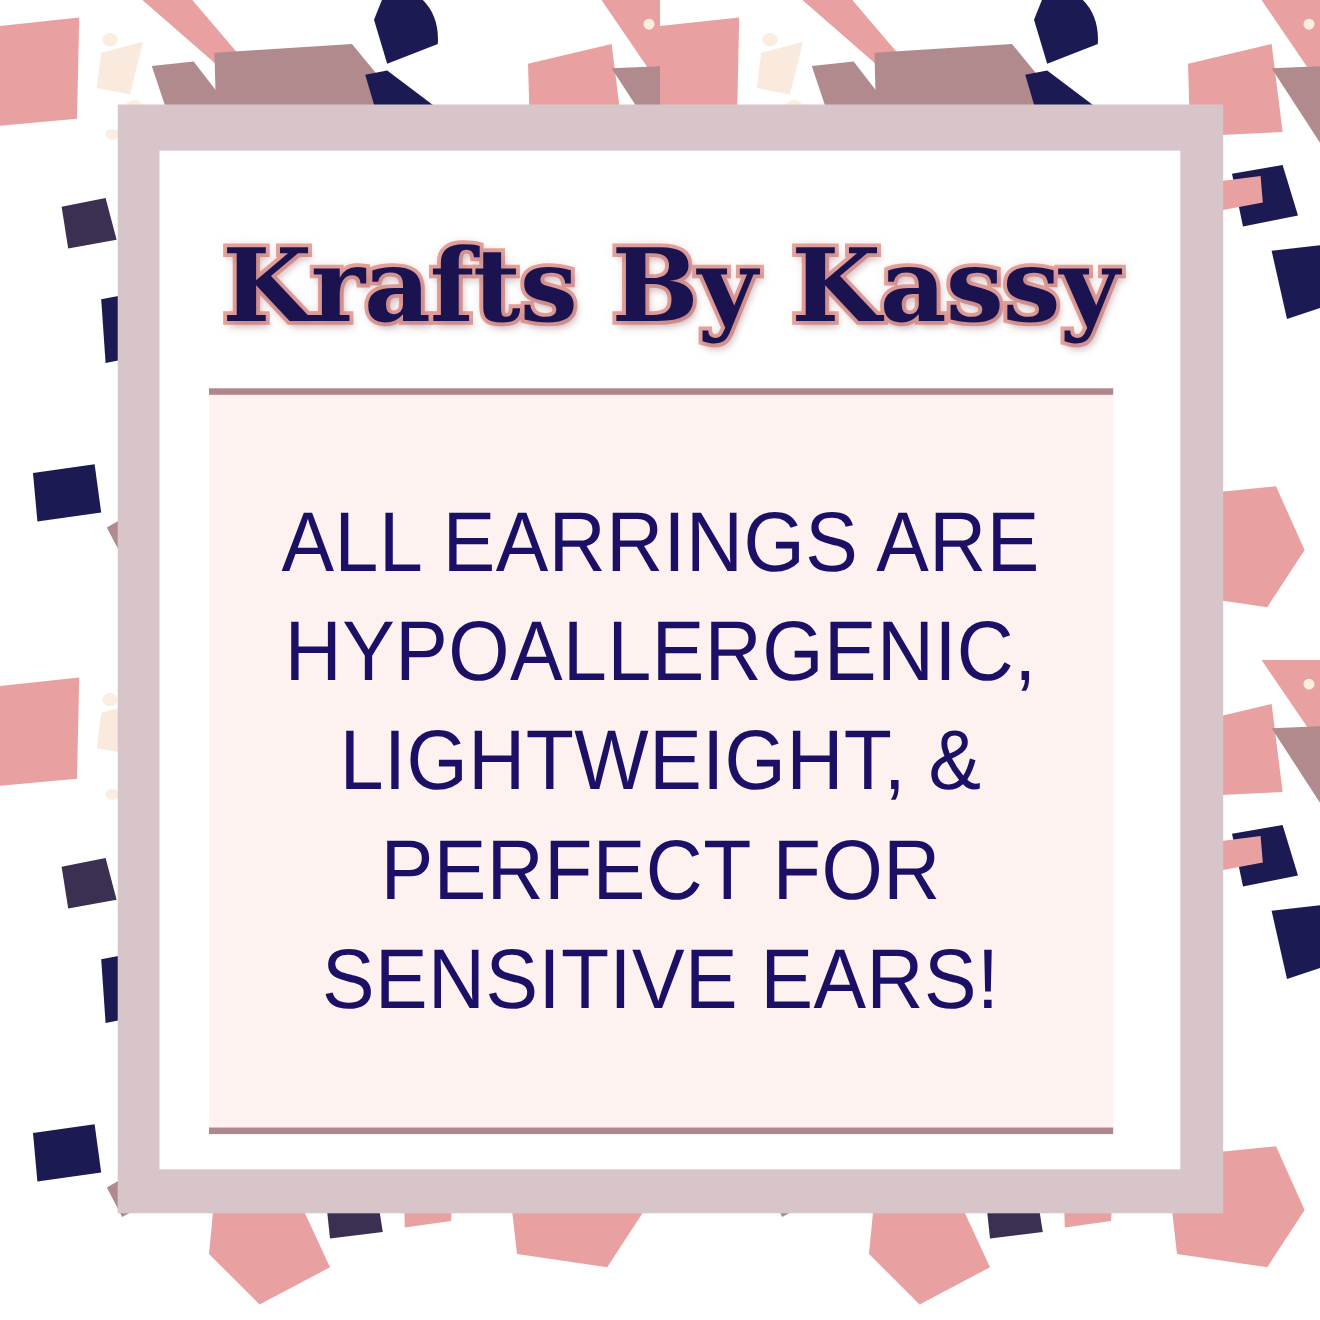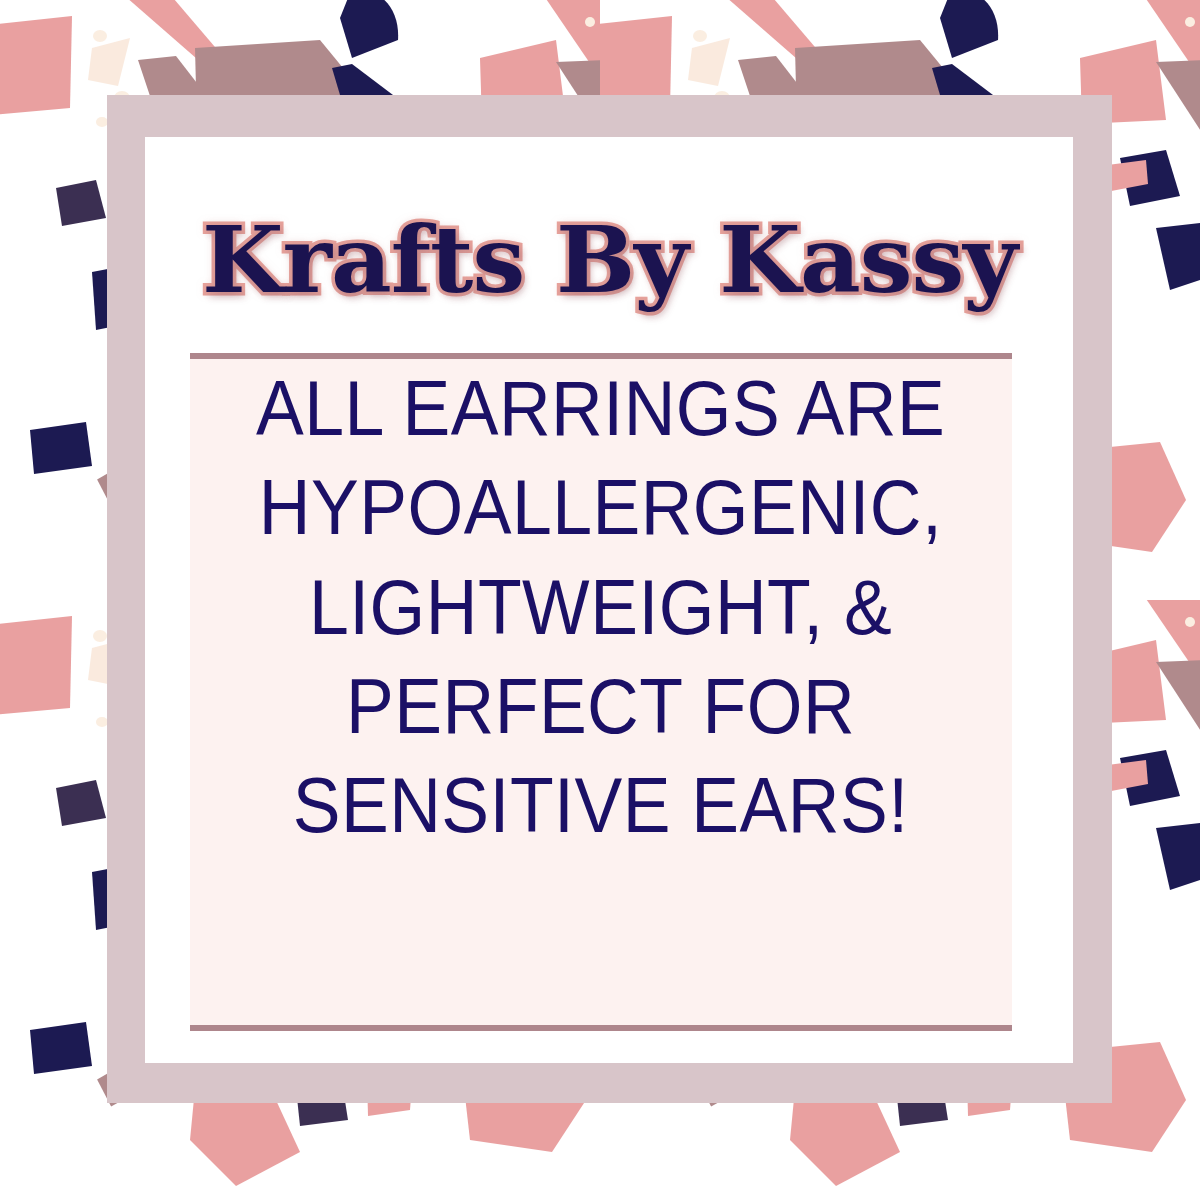--- a/index.html
+++ b/index.html
@@ -94,21 +94,21 @@
   #panel {
     position: absolute;
     left: 45px;
     top: 222px;
     width: 822px;
     height: 666px;
     background: #fdf2f0;
     display: flex;
     flex-direction: column;
     align-items: center;
-    justify-content: flex-start;
+    justify-content: center;
     box-sizing: border-box;
     padding: 0 18px;
   }
 
   #headline {
     font-family: "Liberation Sans", sans-serif;
     font-weight: normal;
     font-size: 77px;
     line-height: 1.29;
     letter-spacing: 0.5px;

